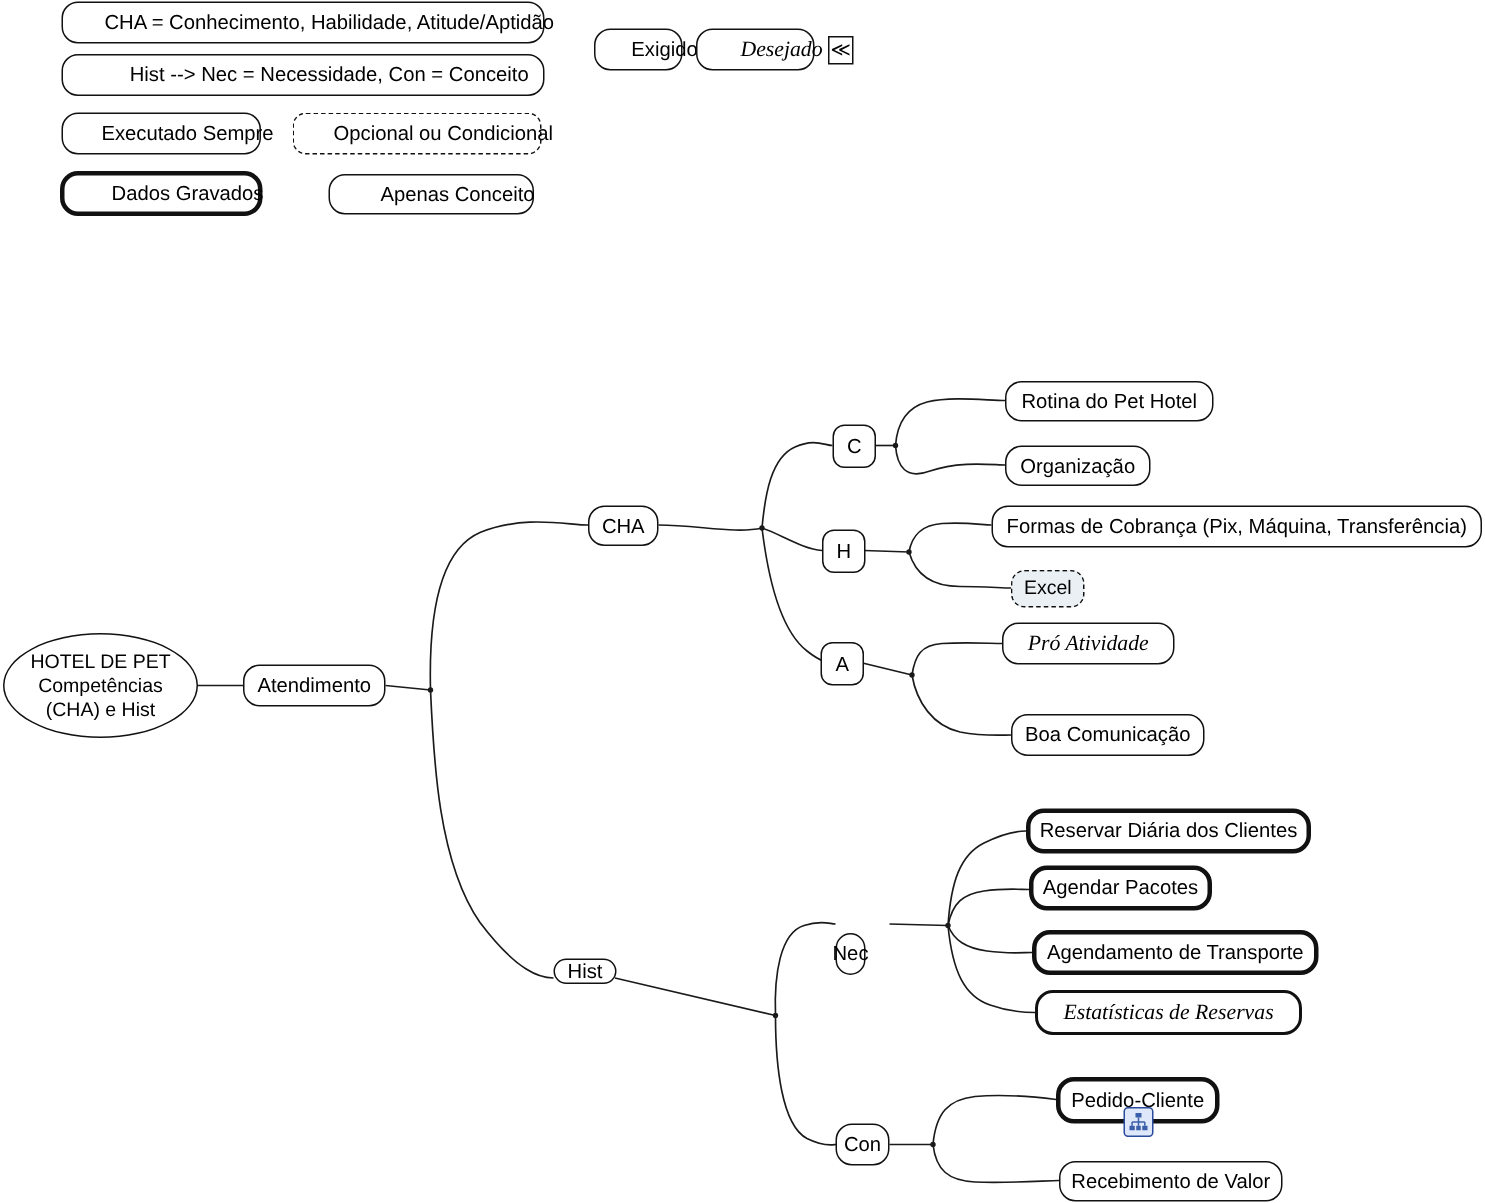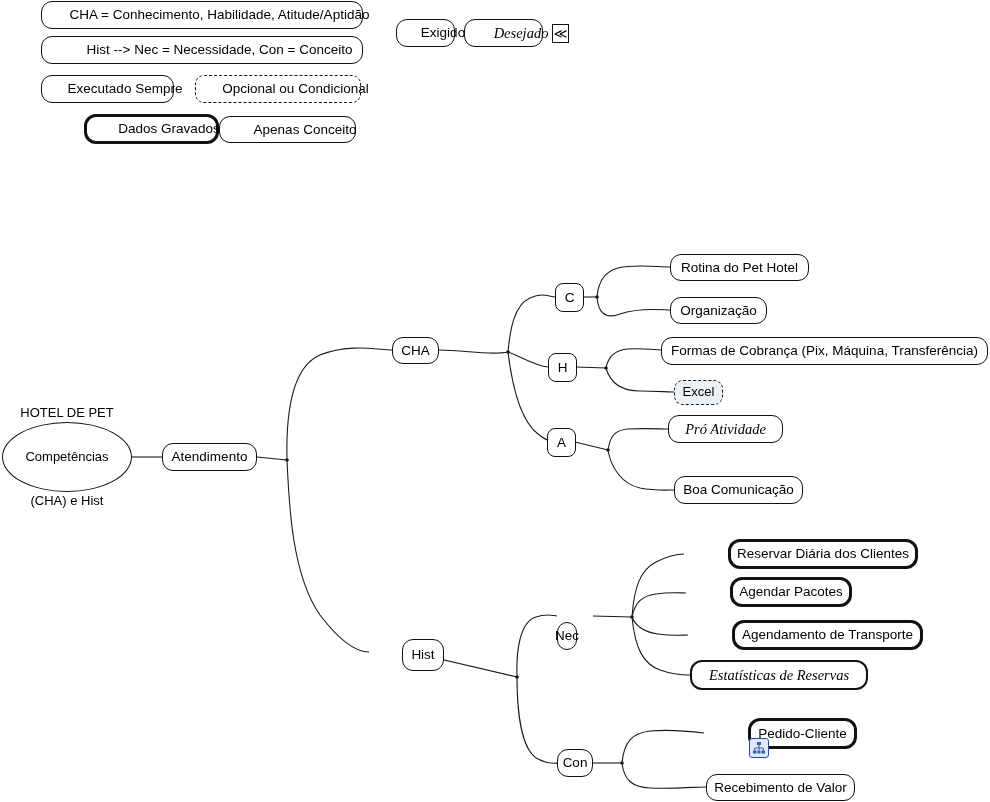--- a/index.html
+++ b/index.html
@@ -19,38 +19,37 @@
     box-sizing:border-box;
     display:flex;align-items:center;justify-content:center;
     background:#fff;
     border:1px solid #111;
     border-radius:11px;
     font-size:13.5px;
     line-height:1.15;
     white-space:nowrap;
     padding:0 9px;
   }
-  .node.thick{border-width:3px;border-radius:12px;margin-left:44px;}
+  .node.thick{border-width:3px;border-radius:12px;}
   .node.thick2{border-width:2.4px;border-radius:12px;}
   .node.dashed{border-style:dashed;border-width:1.4px;background:#eaf0f4;border-radius:9px;}
   .node.italic{font-family:"Liberation Serif", serif;font-style:italic;font-size:14.5px;}
   .node.small{font-size:13px;}
 
   
   .ellipse{
     position:absolute;
     box-sizing:border-box;
     border:1px solid #111;
     border-radius:50%;
     background:#fff;
     display:flex;flex-direction:column;
     align-items:center;justify-content:center;
     font-size:13px;line-height:1.25;
     text-align:right;
-    gap:28px;
   }
 
   
   .legend{position:absolute;left:0;top:0;}
   .legend .node{position:absolute;padding-left:44px;}
 
   .icon-box{
     position:absolute;
     box-sizing:border-box;
     border:1px solid #111;
@@ -152,21 +151,21 @@
   <div class="ellipse" style="left:2px;top:422px;width:130px;height:70px;">
     <span>HOTEL DE PET</span>
     <span>Competências</span>
     <span>(CHA) e Hist</span>
   </div>
 
   <div class="node" style="left:162px;top:443px;width:95px;height:28px;">Atendimento</div>
 
   <div class="node" style="left:392px;top:337px;width:47px;height:27px;">CHA</div>
 
-  <div class="node" style="left:369px;top:639px;width:42px;height:32px;margin-left:33px;">Hist</div>
+  <div class="node" style="left:369px;top:639px;width:42px;height:17px;">Hist</div>
 
   <div class="node" style="left:555px;top:283px;width:29px;height:29px;border-radius:8px;">C</div>
 
   <div class="node" style="left:548px;top:353px;width:29px;height:29px;border-radius:8px;">H</div>
 
   <div class="node" style="left:547px;top:428px;width:29px;height:29px;border-radius:8px;">A</div>
 
   <div class="node" style="left:670px;top:254px;width:139px;height:27px;">Rotina do Pet Hotel</div>
 
   <div class="node" style="left:670px;top:297px;width:97px;height:27px;">Organização</div>

